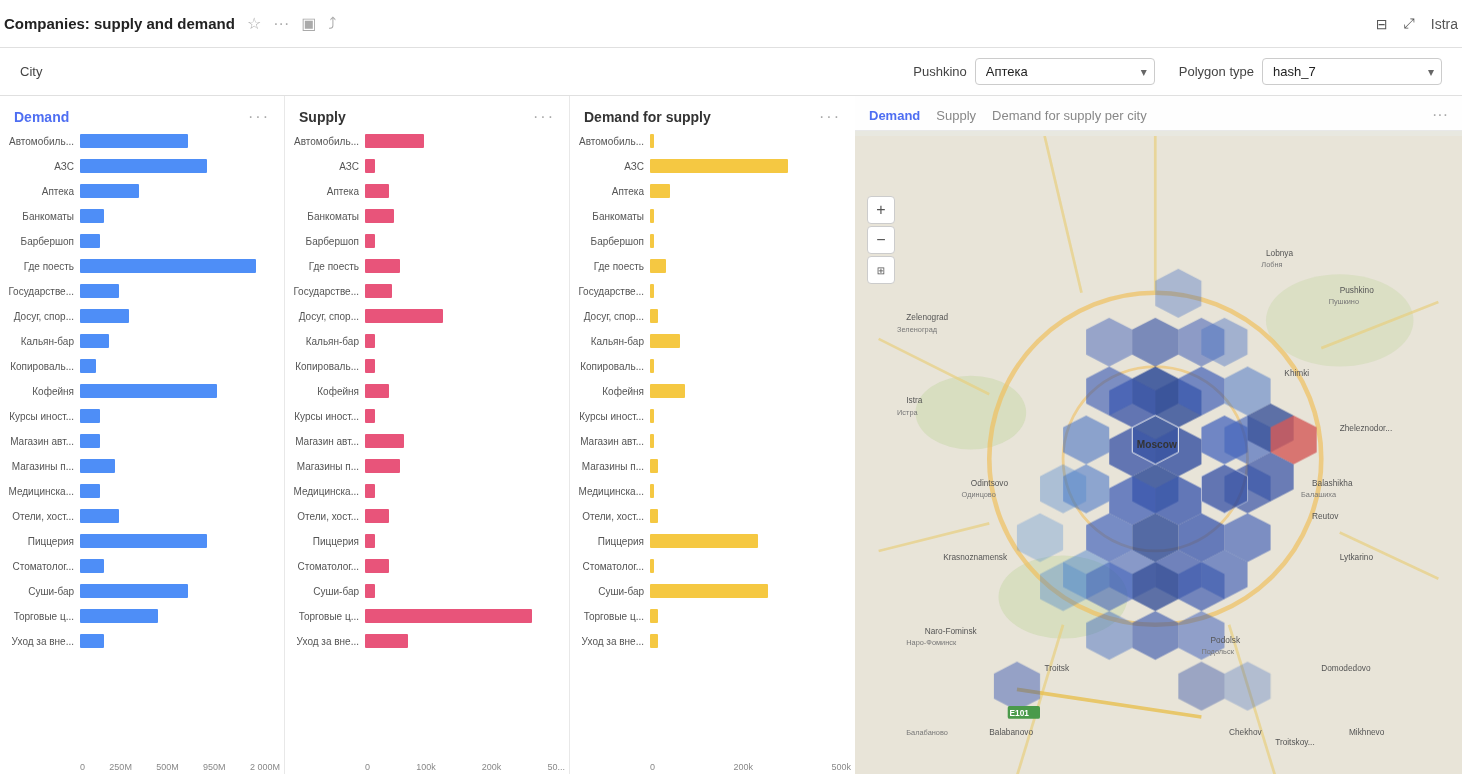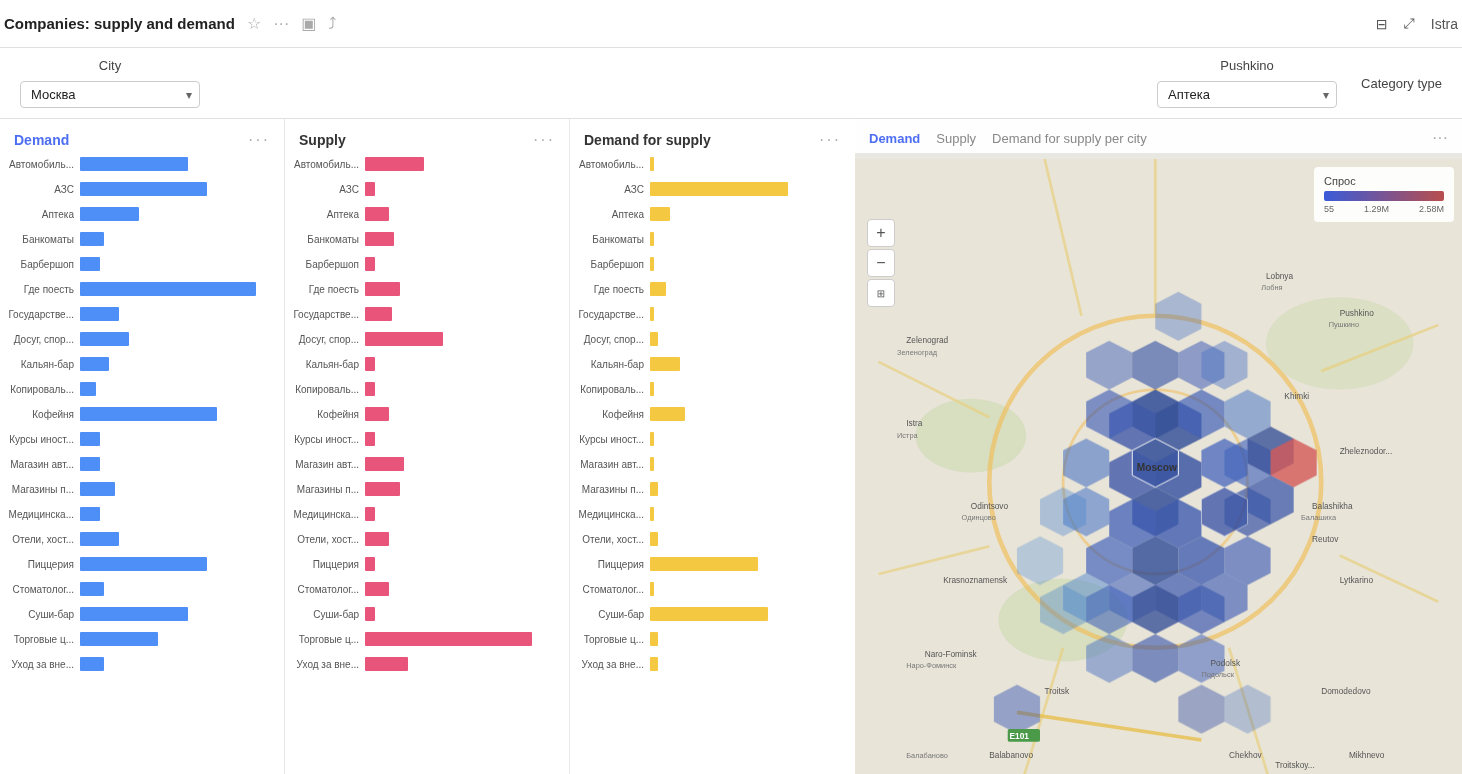--- a/index.html
+++ b/index.html
@@ -14,21 +14,21 @@
     .header-title { font-size: 15px; font-weight: 600; color: #222; }
     .header-icon { color: #aaa; cursor: pointer; font-size: 16px; }
     .header-right { display: flex; align-items: center; gap: 16px; }
     .header-btn { color: #555; font-size: 14px; cursor: pointer; background: none; border: none; }
 
     .filter-bar {
       display: flex; align-items: center; gap: 24px;
       background: #fff; padding: 10px 20px;
       border-bottom: 1px solid #e0e0e0;
     }
-    .filter-group { display: flex; align-items: center; gap: 8px; flex-direction: column; }
+    .filter-group { display: flex; align-items: center; gap: 8px; }
     .filter-label { font-size: 13px; color: #444; font-weight: 500; }
     .filter-select {
       border: 1px solid #ccc; border-radius: 4px; padding: 5px 28px 5px 10px;
       font-size: 13px; color: #222; background: #fff; cursor: pointer;
       appearance: none; position: relative; min-width: 180px;
     }
     .select-wrapper { position: relative; display: inline-block; }
     .select-wrapper::after {
       content: '▾'; position: absolute; right: 8px; top: 50%; transform: translateY(-50%);
       color: #666; pointer-events: none; font-size: 12px;
@@ -135,37 +135,37 @@
   <div class="header-right">
     <button class="header-btn">⊟</button>
     <button class="header-btn">⤢</button>
     <button class="header-btn">Istra</button>
   </div>
 </div>
 
 <div class="filter-bar">
   <div class="filter-group">
     <span class="filter-label">City</span>
-    <div class="select-wrapper">
-      <select class="filter-select">
-        <option>Москва</option>
-      </select>
-    </div>
   </div>
   <div class="filter-bar-right">
     <div class="filter-group">
       <span class="filter-label">Pushkino</span>
       <div class="select-wrapper">
         <select class="filter-select">
           <option>Аптека</option>
         </select>
       </div>
     </div>
     <div class="filter-group">
-      <span class="filter-label">Category type</span>
+      <span class="filter-label">Polygon type</span>
+      <div class="select-wrapper">
+        <select class="filter-select">
+          <option>hash_7</option>
+        </select>
+      </div>
     </div>
   </div>
 </div>
 
 <div class="main-content">
 
   <div class="charts-area">
 
     <div class="chart-panel" style="flex:0 0 285px;">
       <div class="chart-header">
@@ -717,29 +717,20 @@
           <text x="380" y="650" font-size="9" fill="#555">Chekhov</text>
           <text x="30" y="650" font-size="8" fill="#777">Балабаново</text>
           <text x="430" y="660" font-size="9" fill="#555">Troitskoy...</text>
           <text x="510" y="650" font-size="9" fill="#555">Mikhnevo</text>
           <text x="30" y="700" font-size="8" fill="#777">Malino</text>
 
           <rect x="140" y="618" width="35" height="14" rx="2" fill="#4a9a4a"></rect>
           <text x="142" y="629" font-size="9" fill="#fff" font-weight="600">E101</text>
         </svg>
 
-        <div class="map-legend">
-          <div class="legend-title">Спрос</div>
-          <div class="legend-bar"></div>
-          <div class="legend-labels">
-            <span>55</span>
-            <span>1.29M</span>
-            <span>2.58M</span>
-          </div>
-        </div>
 
         <div class="map-controls">
           <div class="map-ctrl-btn">+</div>
           <div class="map-ctrl-btn">−</div>
           <div class="map-ctrl-btn" style="font-size:10px;">⊞</div>
         </div>
       </div>
     </div>
   </div>
 

